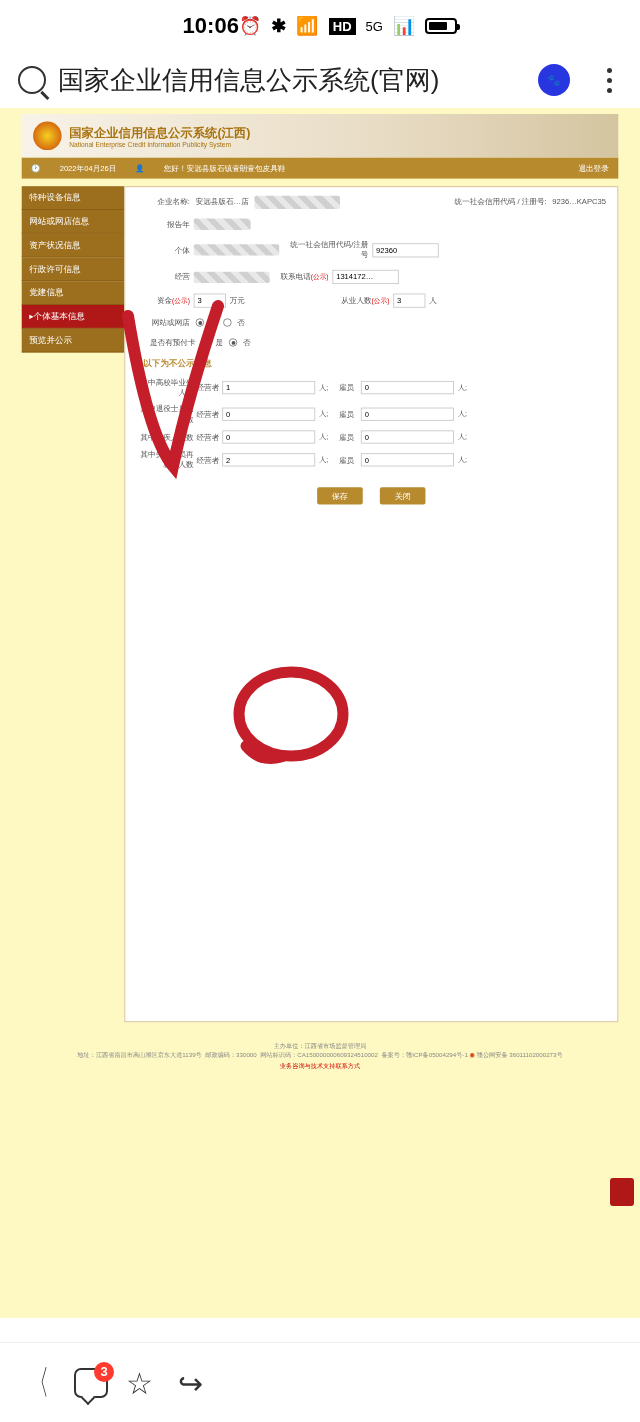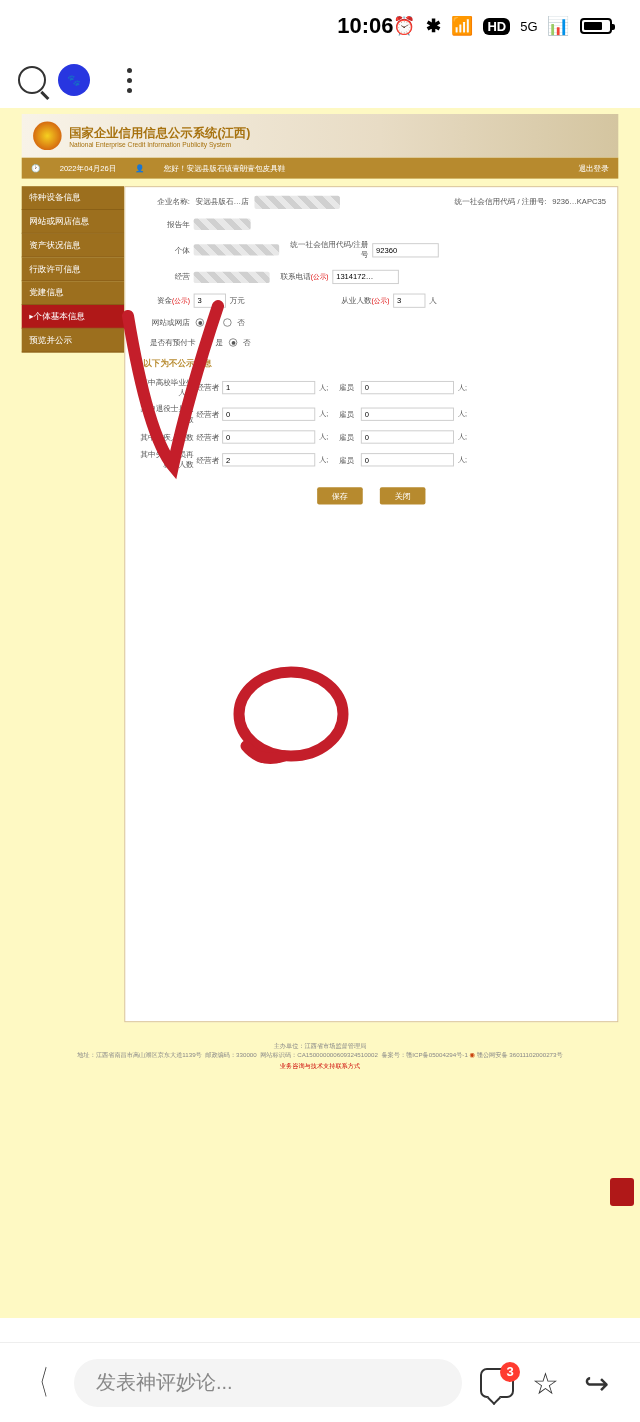--- a/index.html
+++ b/index.html
@@ -1,17 +1,17 @@
 <!DOCTYPE html>
 <html><head>
 <meta charset="utf-8">
 <style>
 *{margin:0;padding:0;box-sizing:border-box}
 body{font-family:-apple-system,"PingFang SC","Microsoft YaHei",sans-serif;background:#fff;width:640px;height:1422px;overflow:hidden;position:relative}
-.status-bar{height:52px;display:flex;justify-content:flex-end;align-items:center;padding:12px 28px;font-size:22px;font-weight:600}
+.status-bar{height:52px;display:flex;justify-content:center;align-items:center;padding:12px 28px;font-size:22px;font-weight:600}
 .status-right{display:flex;gap:10px;align-items:center;font-size:18px}
 .status-right span{display:inline-flex;align-items:center}
 .title-bar{height:56px;display:flex;align-items:center;padding:0 18px;gap:12px}
 .search-ico{width:28px;height:28px;border:2.5px solid #333;border-radius:50%;position:relative}
 .search-ico:after{content:'';position:absolute;width:10px;height:2.5px;background:#333;bottom:-4px;right:-6px;transform:rotate(45deg)}
 .title-text{font-size:26px;color:#222;flex:1;white-space:nowrap}
 .baidu-logo{width:32px;height:32px;border-radius:50%;background:#2836e0;color:#fff;font-size:11px;display:flex;align-items:center;justify-content:center;font-weight:700}
 .dots-ico{width:26px;display:flex;flex-direction:column;gap:5px;align-items:center;margin-left:14px}
 .dots-ico span{width:5px;height:5px;border-radius:50%;background:#333}
 .page-wrap{width:640px;height:1210px;background:#fef9c3;position:relative;overflow:hidden}
@@ -61,32 +61,33 @@
 </style>
 </head>
 <body>
 
 <div class="status-bar">
   <span>10:06</span>
   <div class="status-right">
     <span>⏰</span>
     <span>✱</span>
     <span>📶</span>
-    <span style="background:#000;color:#fff;border-radius:6px;padding:1px 4px;font-size:13px;font-weight:700">HD</span>
+    <span style="background:#000;color:#fff;border-radius:0;padding:1px 4px;font-size:13px;font-weight:700">HD</span>
     <span style="font-size:13px;font-weight:400">5G</span>
     <span>📊</span>
     <span style="width:32px;height:16px;border:2px solid #000;border-radius:4px;position:relative">
         <span style="position:absolute;inset:2px 8px 2px 2px;background:#000;border-radius:1px"></span>
         <span style="position:absolute;right:-5px;top:4px;width:3px;height:6px;background:#000;border-radius:0 2px 2px 0"></span>
       </span>
   </div>
 </div>
 
 <div class="title-bar">
   <span class="search-ico"></span>
+  <span class="title-text">国家企业信用信息公示系统(官网)</span>
   <span class="baidu-logo">🐾</span>
   <span class="dots-ico">
       <span></span>
       <span></span>
       <span></span>
     </span>
 </div>
 
 <div class="page-wrap">
 <div class="inner-page">
@@ -226,21 +227,18 @@
   <svg width="130" height="130">
         <ellipse cx="65" cy="58" rx="52" ry="42" stroke="#c41e2a" stroke-width="11" fill="none"></ellipse>
         <path d="M 20 90 Q 35 108 58 100" stroke="#c41e2a" stroke-width="11" fill="none" stroke-linecap="round"></path>
       </svg>
 </div>
 <div class="float-badge"></div>
 </div>
 
 <div class="bottom-bar">
   <span class="back-arrow">〈</span>
-  <div class="comment-box">
-      <span>发表神评妙论...</span>
-    </div>
   <span class="comment-ico">
       <span class="comment-badge">3</span>
     </span>
   <span class="star-ico">☆</span>
   <span class="share-ico">↪</span>
 </div>
 
 </body></html>

